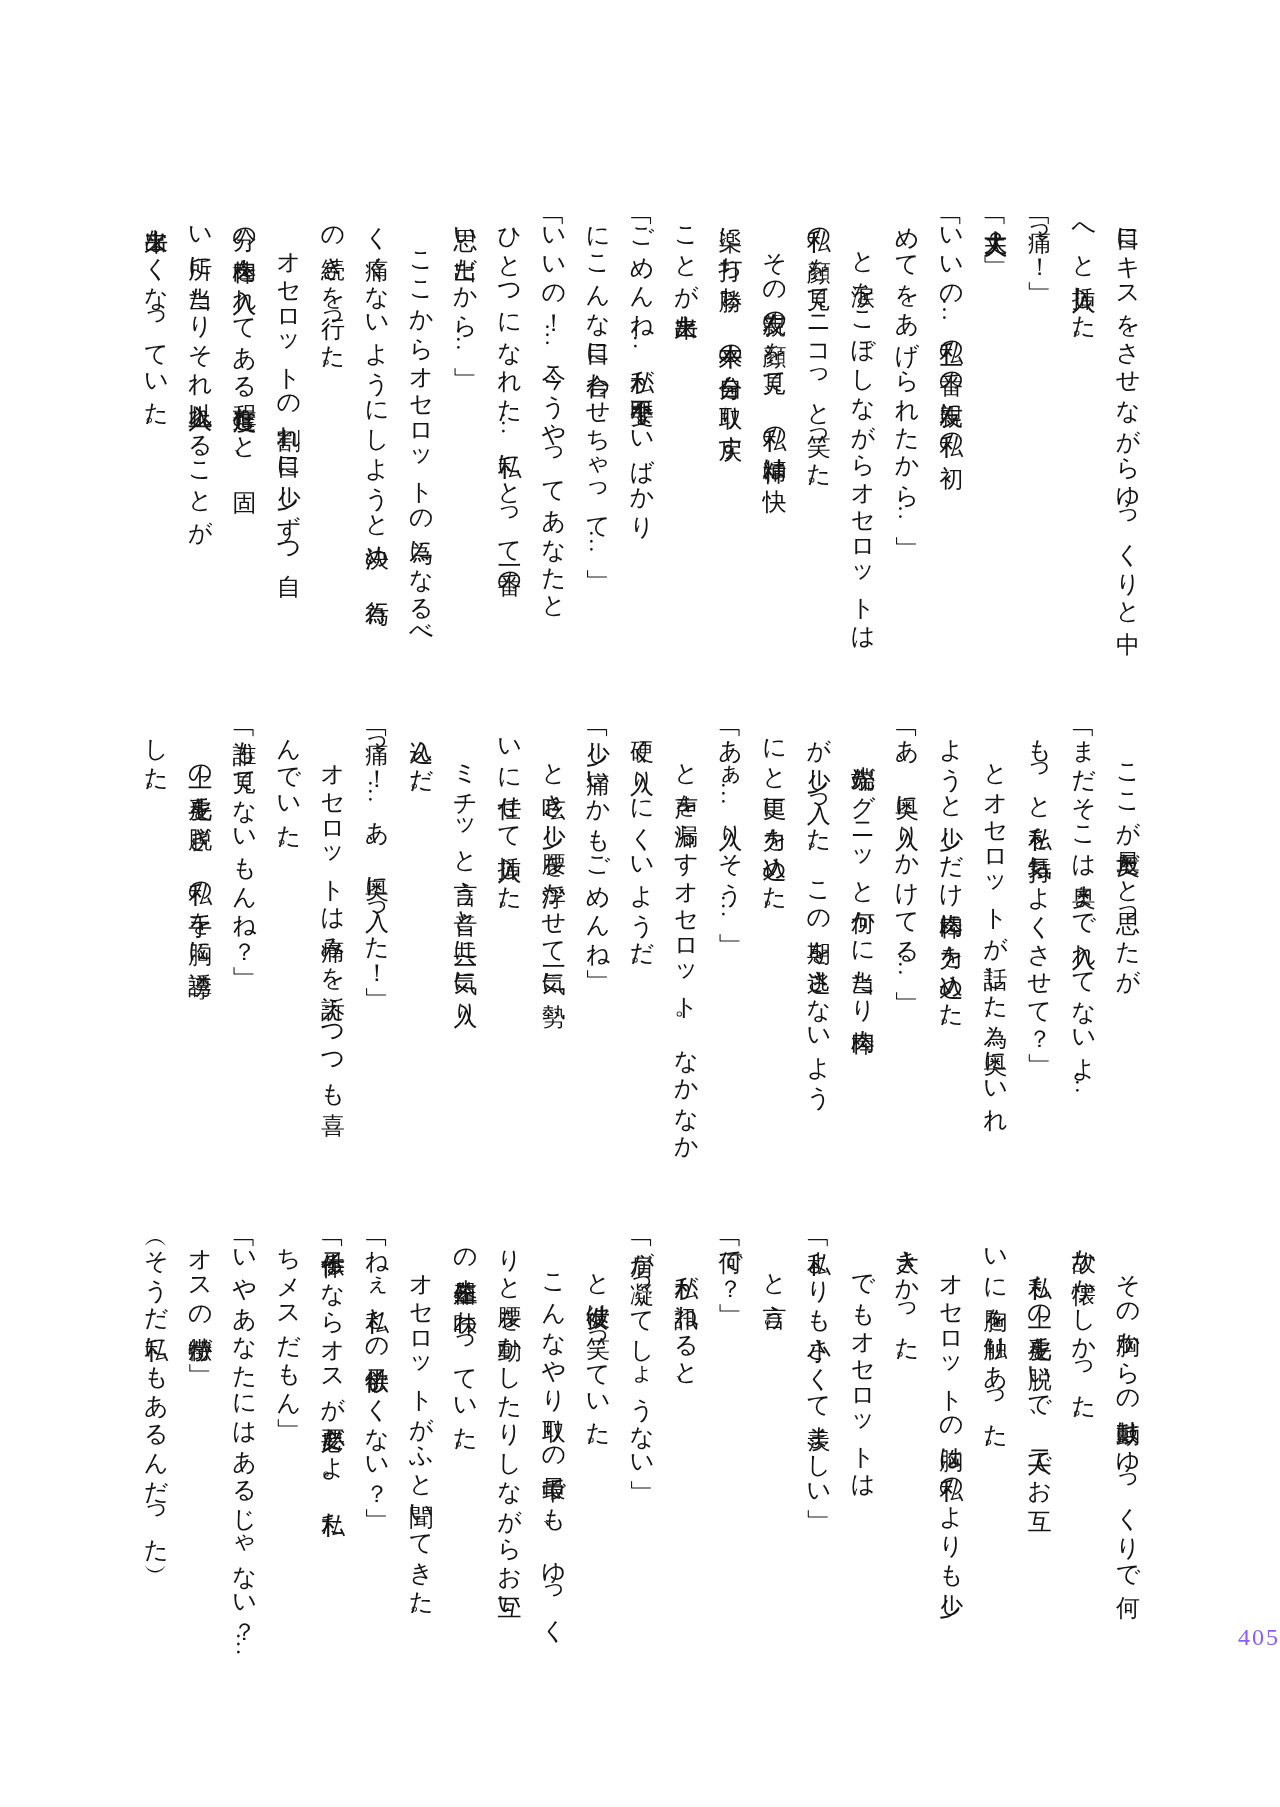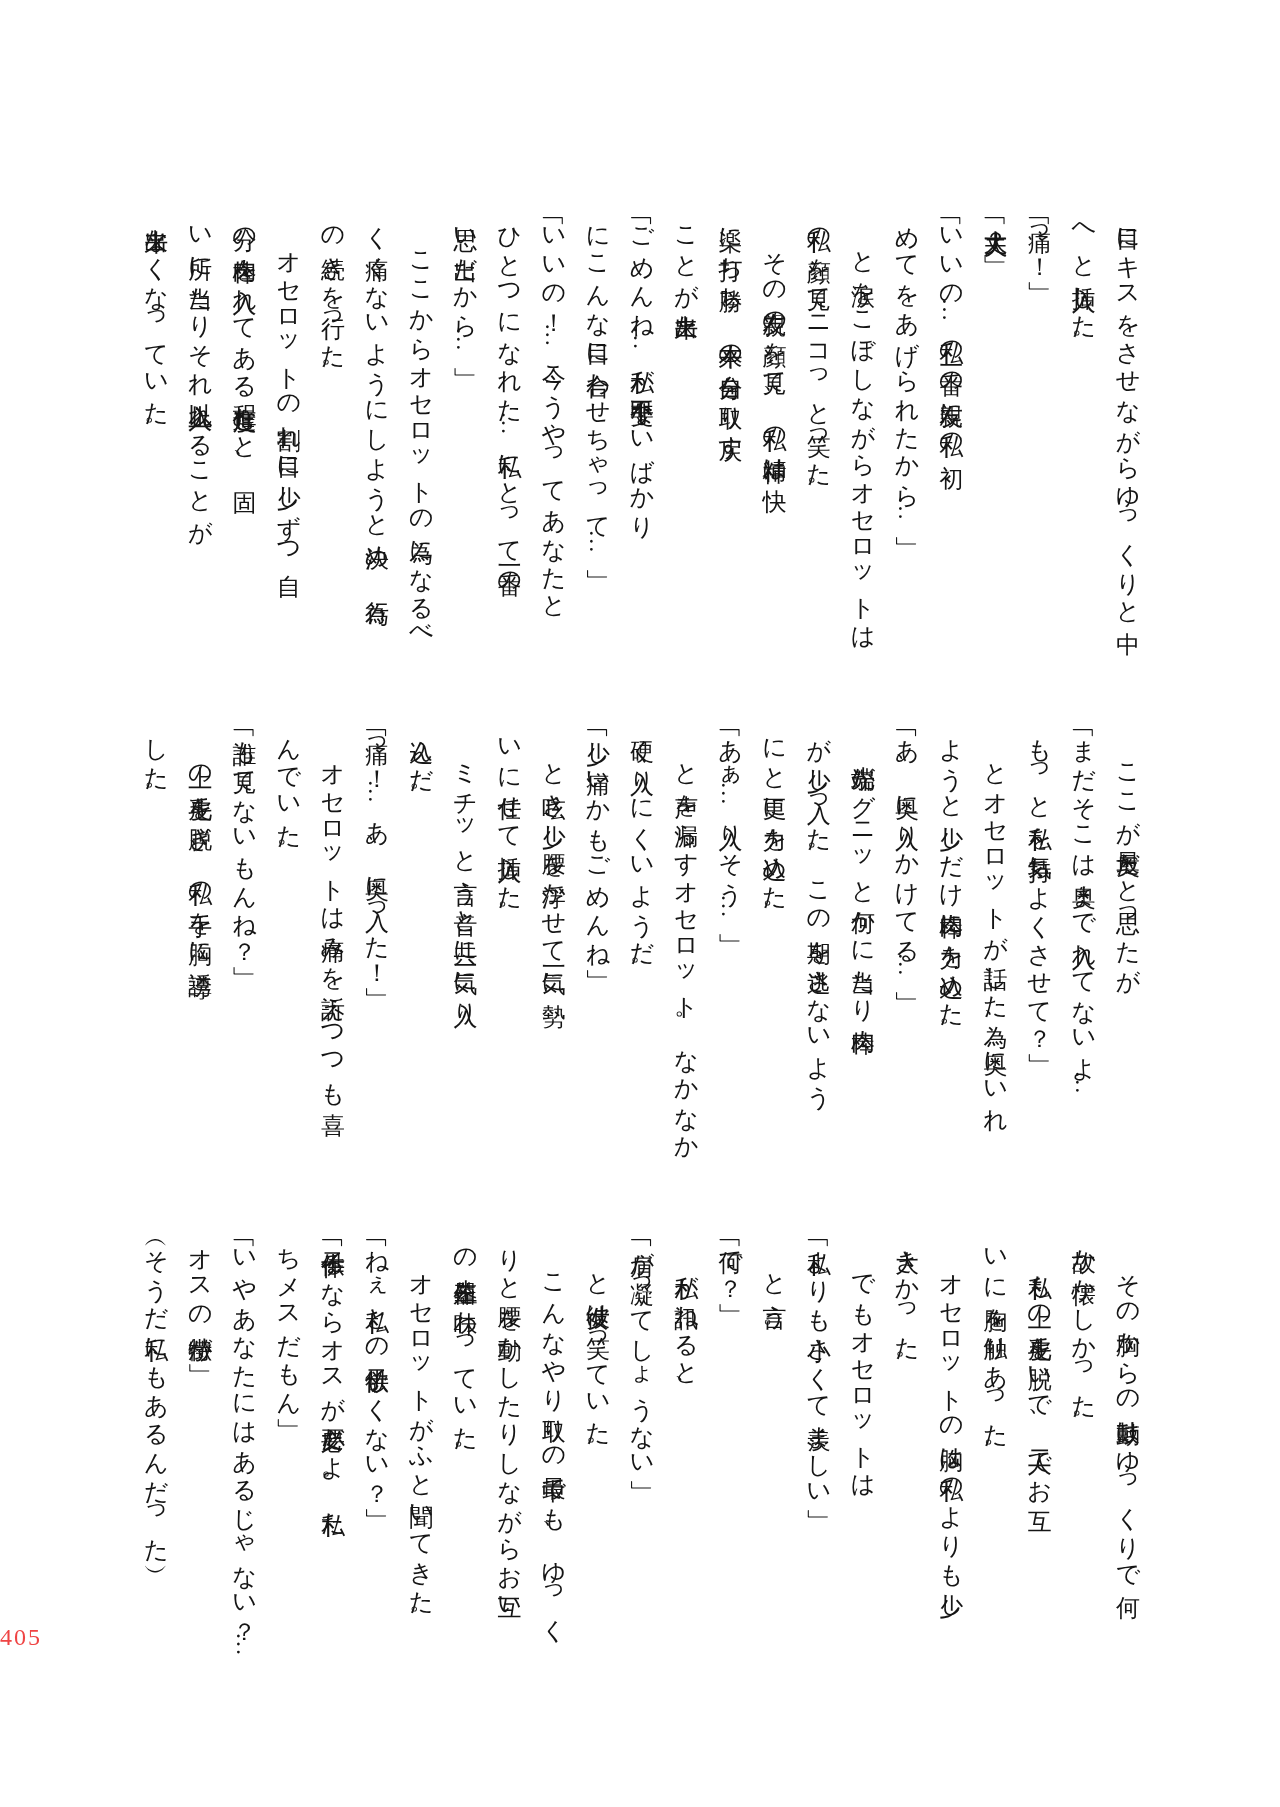--- a/index.html
+++ b/index.html
@@ -34,24 +34,24 @@
     font-size: 24px;
     line-height: 1.05;
     letter-spacing: 1.3px;
     white-space: nowrap;
   }
   .page-number {
     position: absolute;
     top: 1624px;
     left: 0;
     width: 100%;
-    text-align: left;
+    text-align: right;
     font-size: 24px;
     letter-spacing: 2px;
-    color: #ef4444;
+    color: #8b5cf6;
   }
 </style>
 </head>
 <body>
 
 <div class="page">
 
   <div class="vblock vblock-top">
       <div class="vcol">目にキスをさせながらゆっくりと中</div>
       <div class="vcol">へと挿入した。</div>

